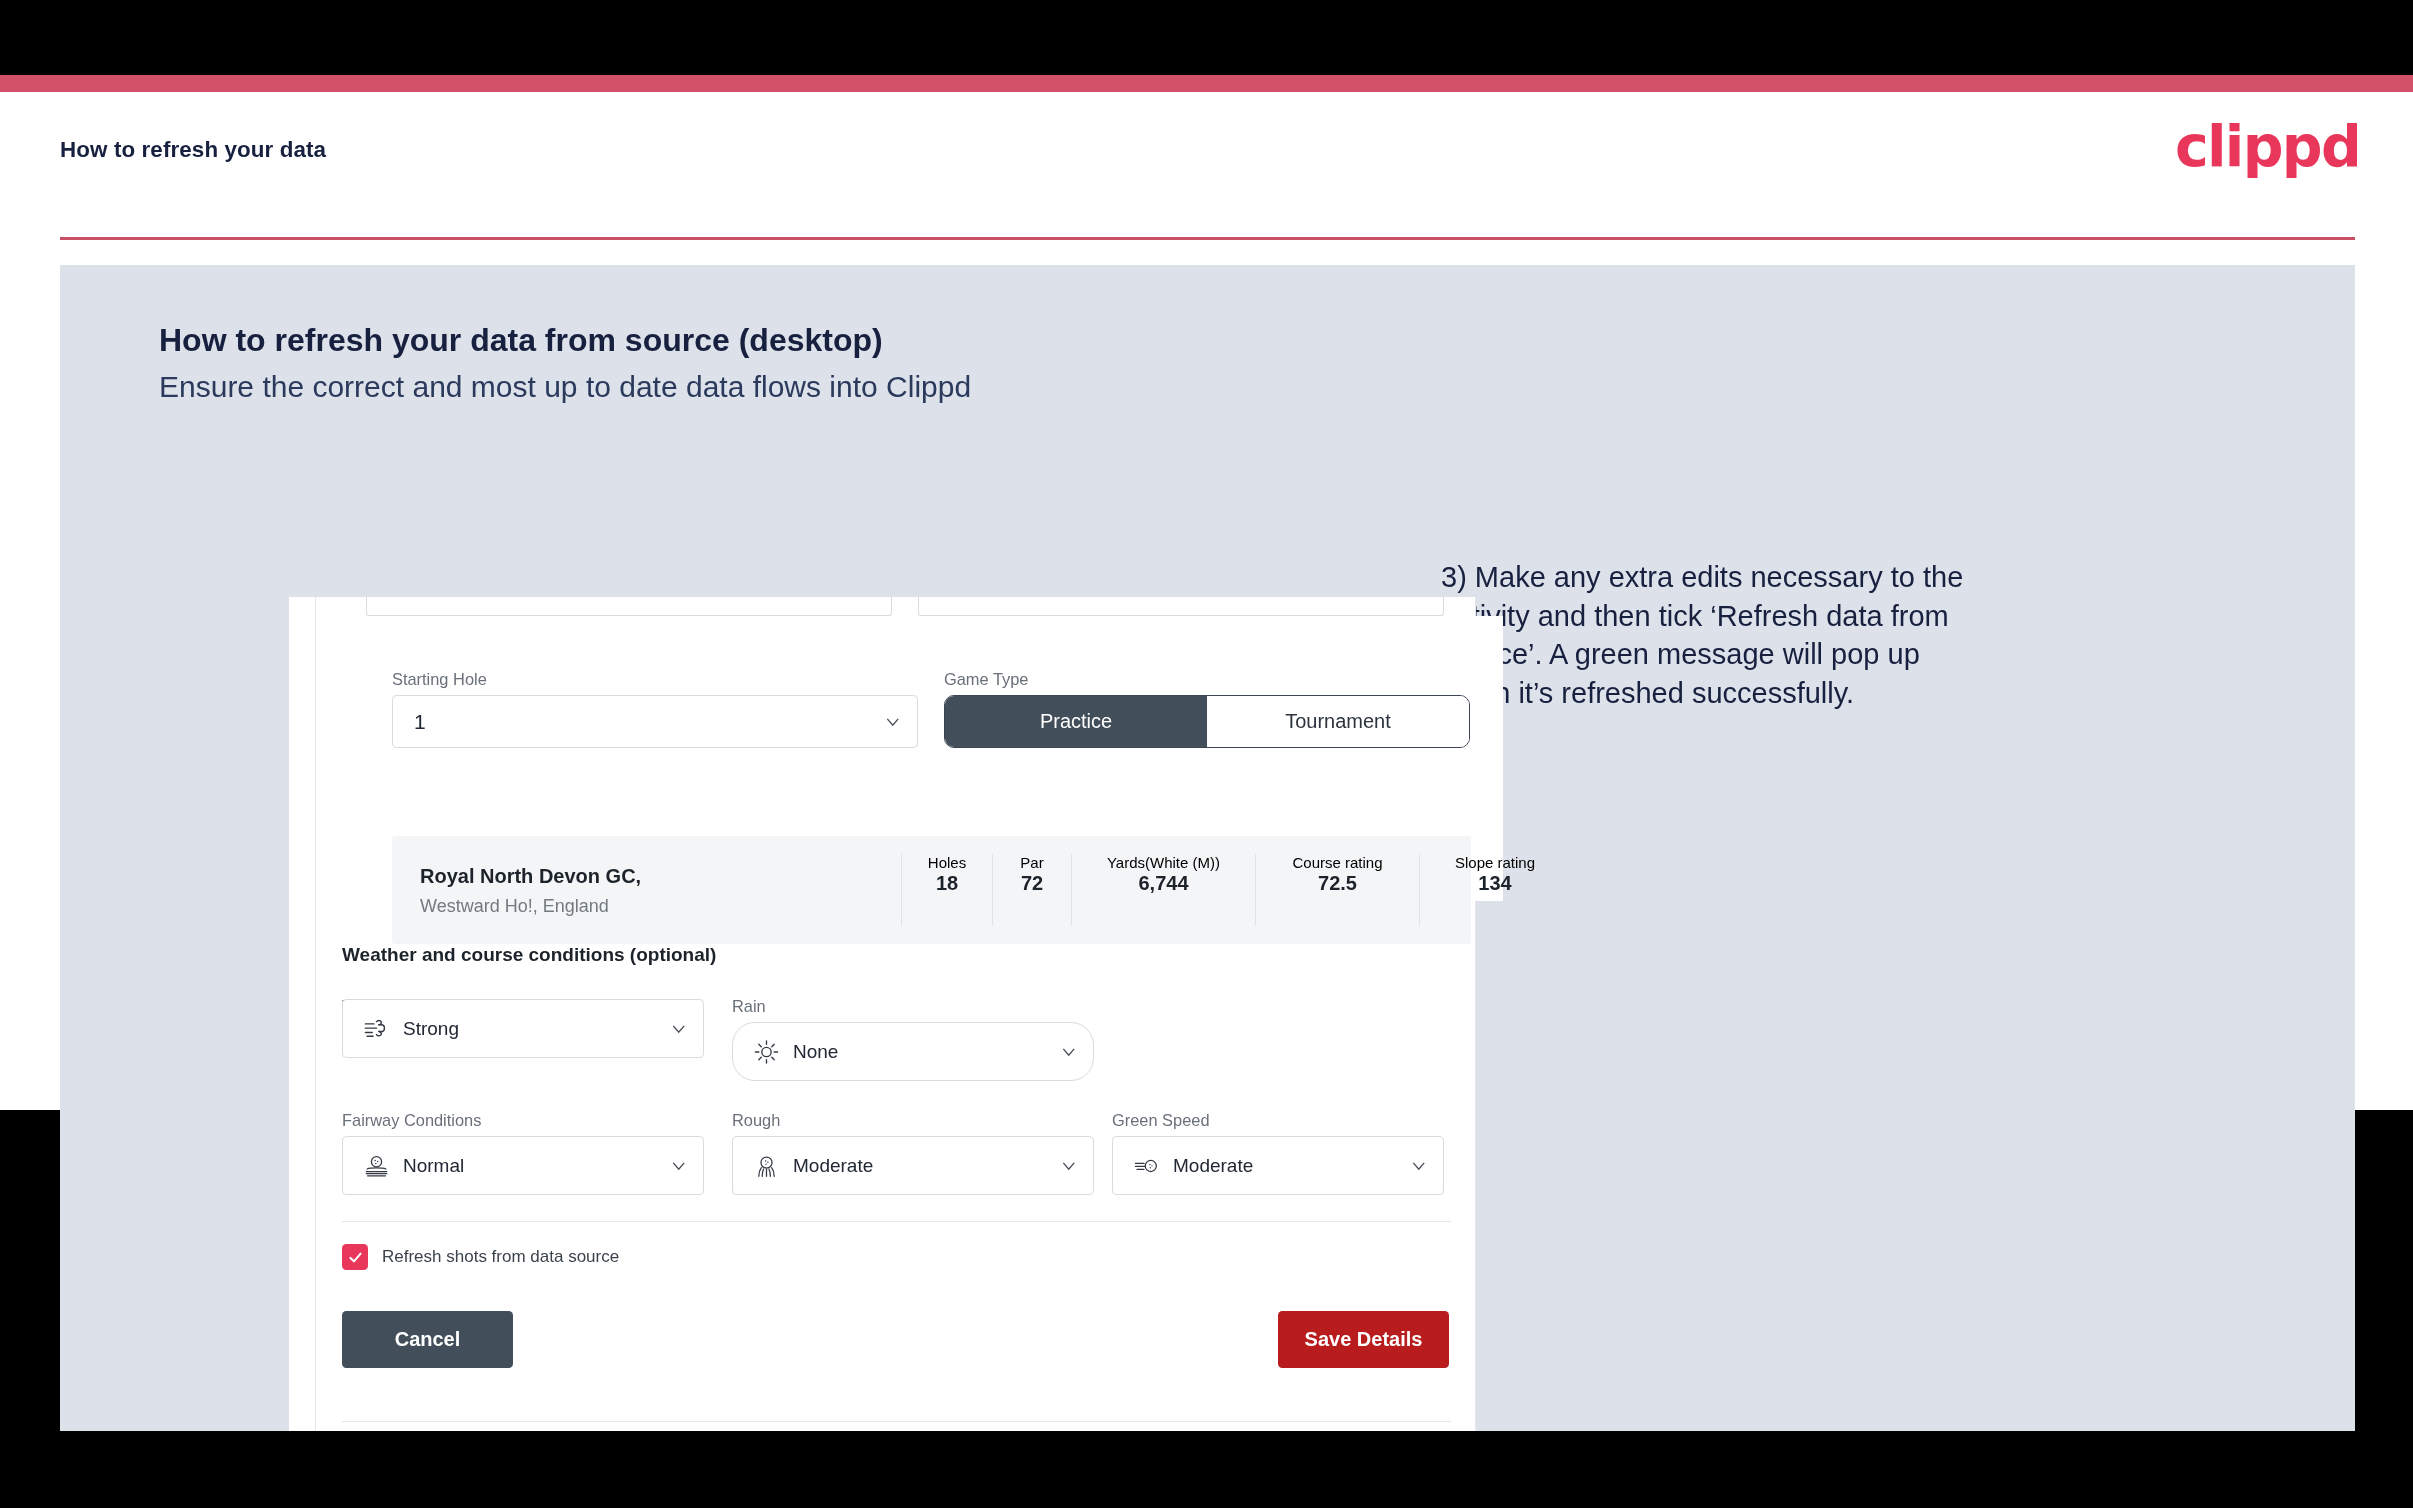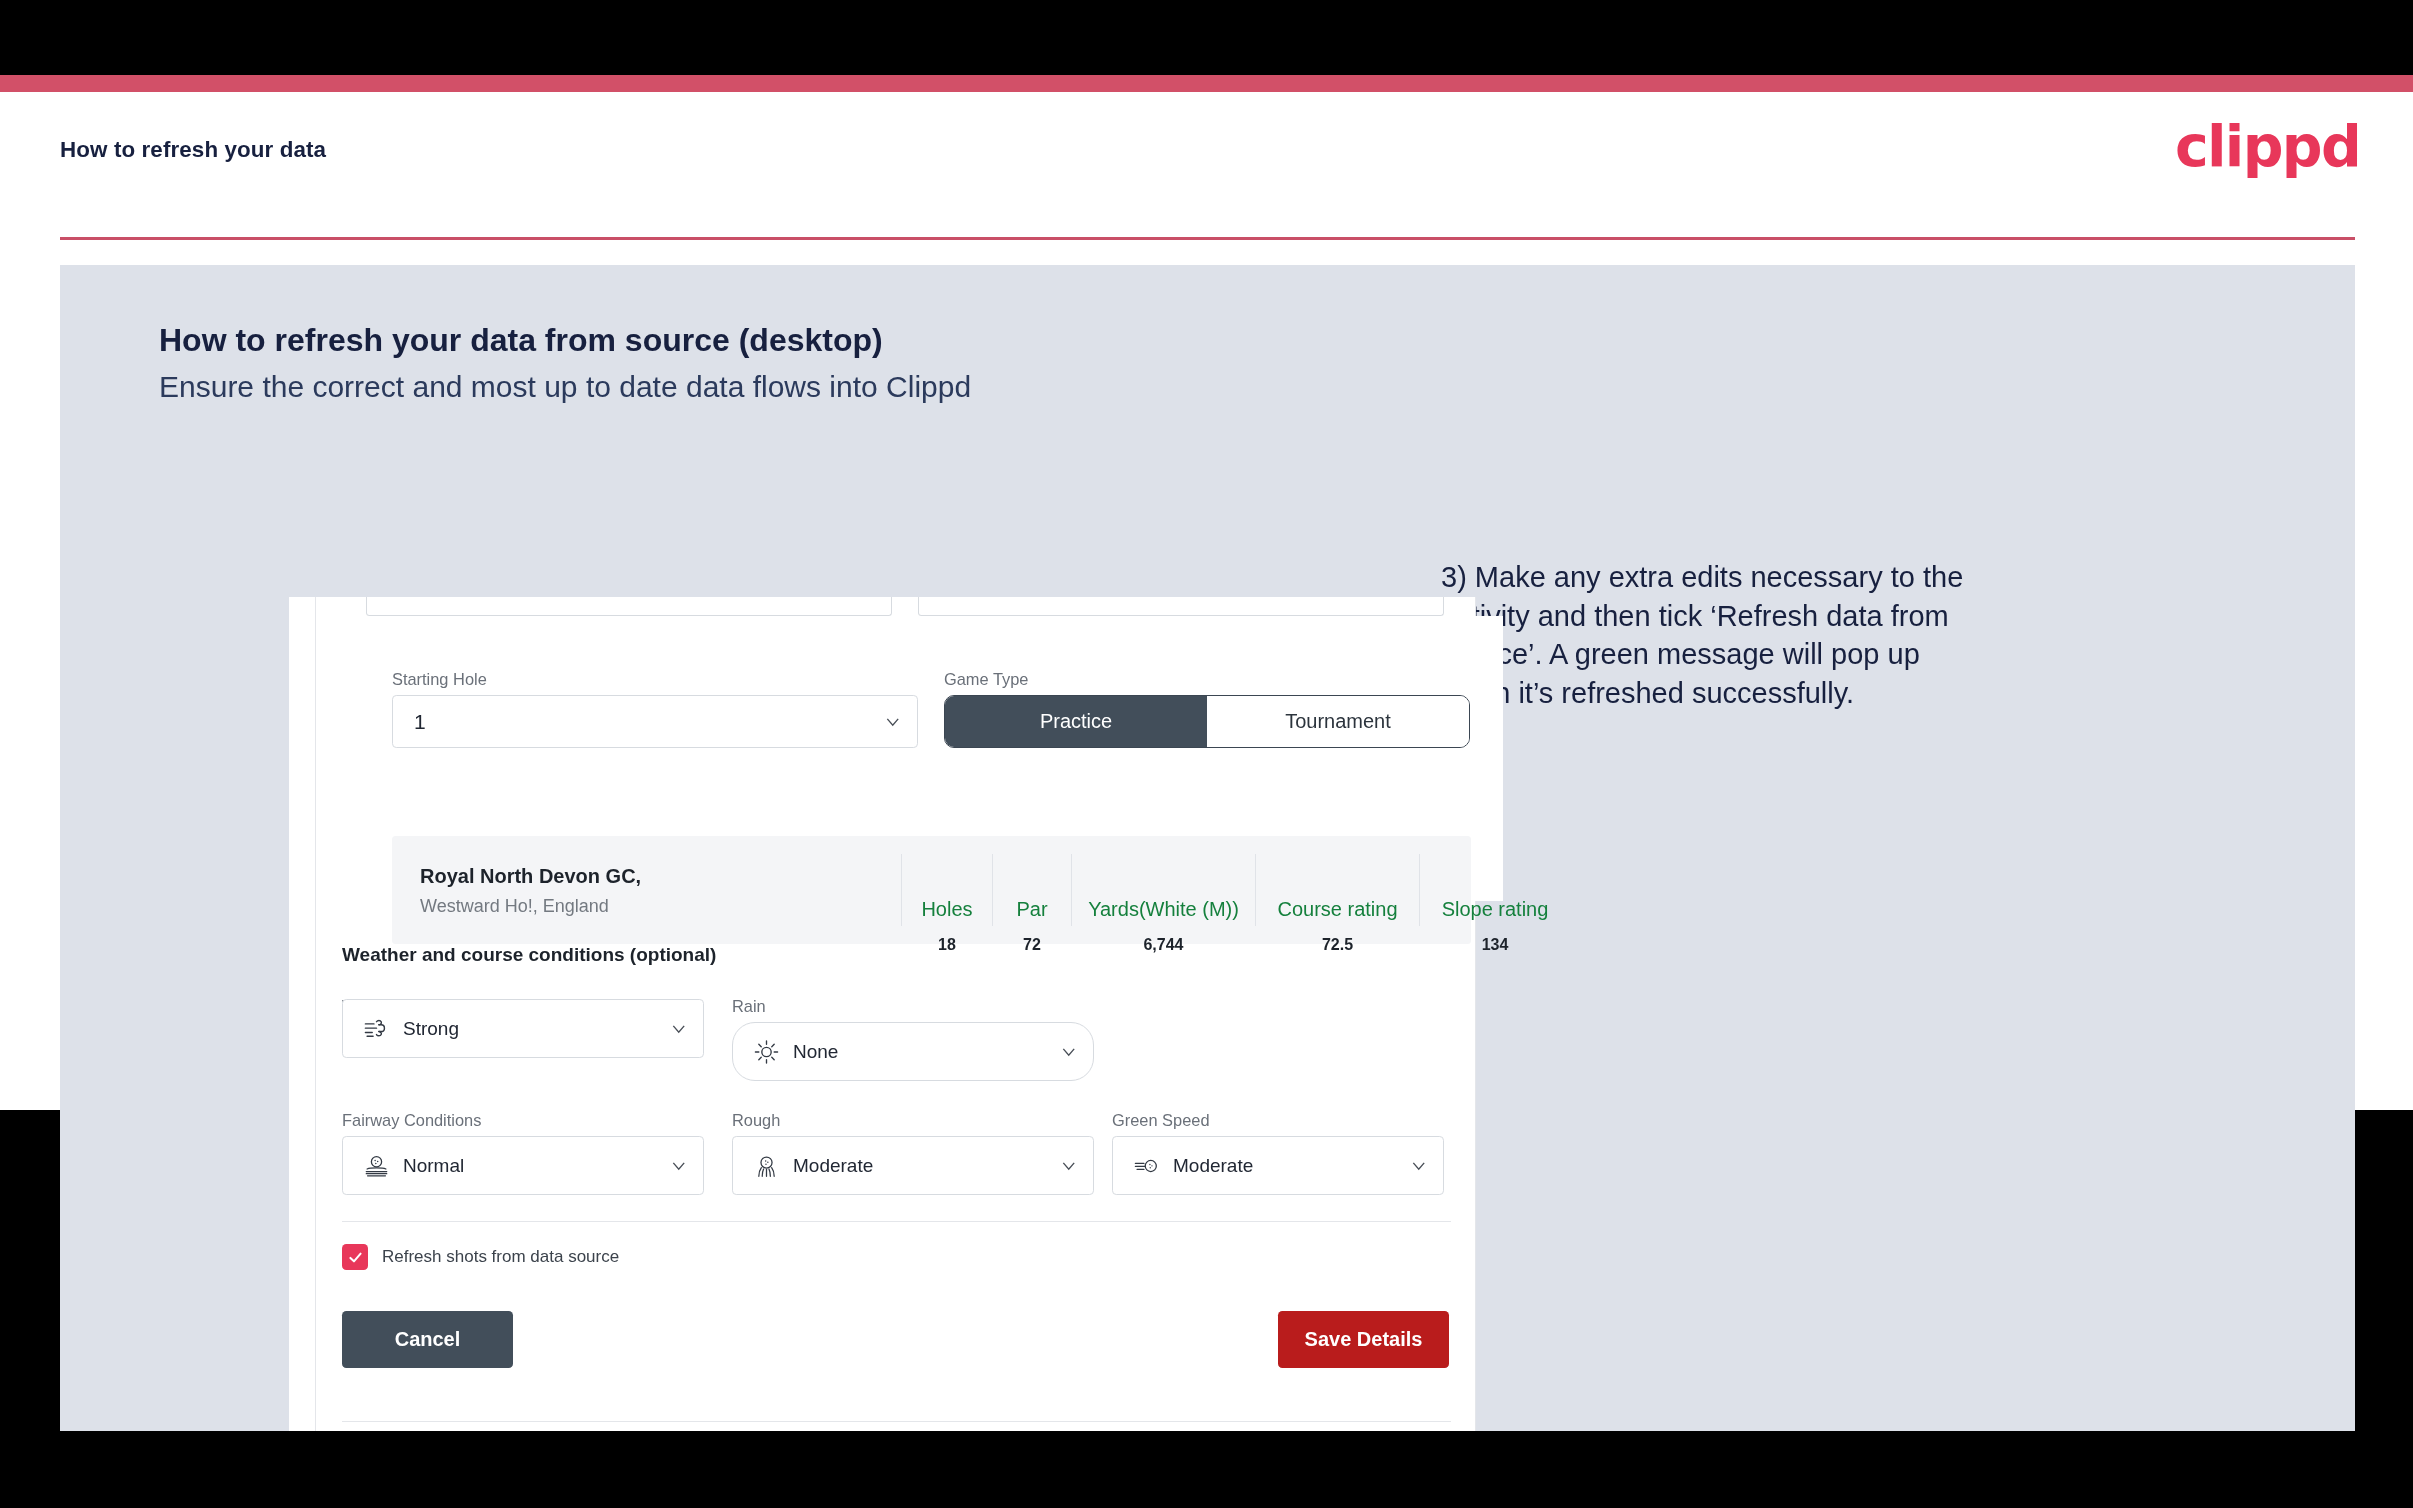--- a/index.html
+++ b/index.html
@@ -132,22 +132,22 @@
   }
   .course-loc {
     position:absolute; left:28px; top:60px;
     font-size:18px; color:#737980;
   }
   .stat {
     position:absolute; top:18px; height:72px;
     border-left:0.9px solid #e0e3e8; padding-left:0;
     text-align:center;
   }
-  .stat-lab { font-size:20px; color:#15803d; white-space:nowrap;margin-top:44px; }
-  .stat-val { margin-top:15px; font-size:16px; font-weight:bold; color:#1d232b; }
+  .stat-lab { font-size:15px; color:#000000; white-space:nowrap; }
+  .stat-val { margin-top:1px; font-size:20px; font-weight:bold; color:#1d232b; }
 
   
   .wx-title {
     position:absolute; left:26px; top:347px;
     font-size:19px; font-weight:bold; color:#1d232b;
   }
   .divider {
     position:absolute; left:26px; height:0.9px; background:#e4e6ea;
   }
 

